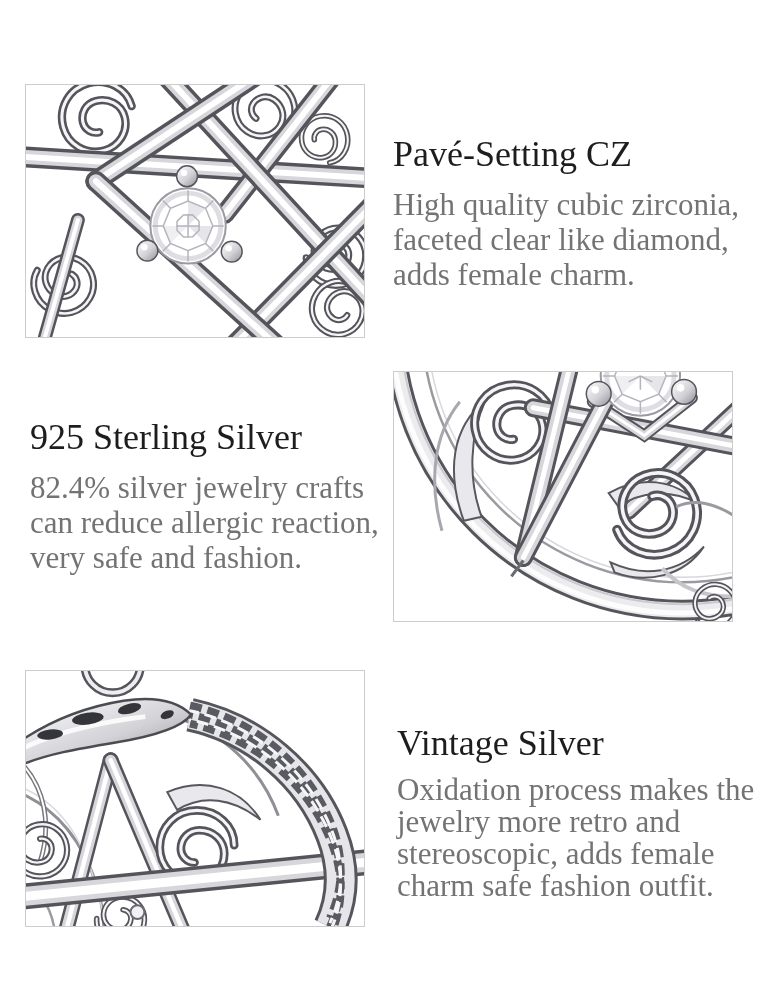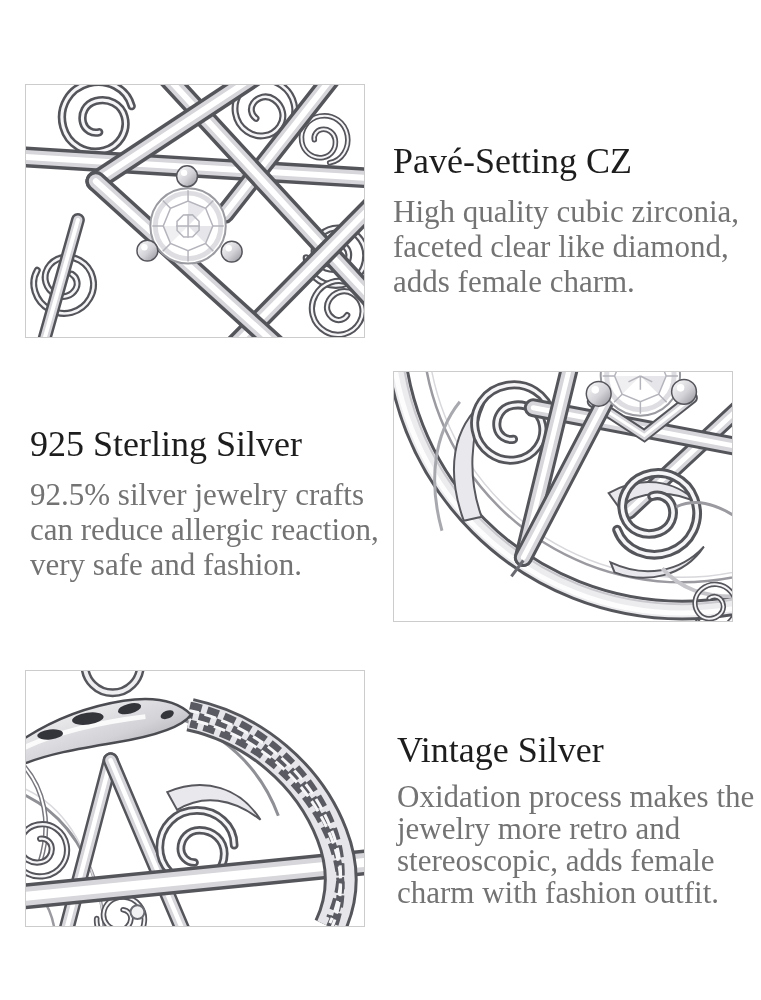--- a/index.html
+++ b/index.html
@@ -8,21 +8,21 @@
     font-family:"Liberation Serif", serif;overflow:hidden;
   }
   figure.photo{
     position:absolute;margin:0;background:#ffffff;
     border:1px solid #cccccc;box-sizing:border-box;overflow:hidden;
   }
   figure.photo svg{display:block;width:100%;height:100%;}
   .p1{left:25px;top:84px;width:340px;height:254px;}
   .p2{left:393px;top:371px;width:340px;height:251px;}
   .p3{left:25px;top:670px;width:340px;height:257px;}
-  .text{position:absolute;margin-top:7px;}
+  .text{position:absolute;}
   .t1{left:393px;top:133px;width:360px;}
   .t2{left:30px;top:416px;width:362px;}
   .t3{left:397px;top:722px;width:360px;}
   .text h2{
     margin:0;font-weight:normal;font-size:36px;line-height:42px;
     color:#1d1d1d;letter-spacing:0;
   }
   .text p{
     margin:12px 0 0 0;font-size:31px;line-height:35px;
     color:#737373;white-space:pre-line;
@@ -137,21 +137,21 @@
 
   <div class="text t1">
     <h2>Pavé-Setting CZ</h2>
     <p>High quality cubic zirconia,
 faceted clear like diamond,
 adds female charm.</p>
   </div>
 
   <div class="text t2">
     <h2>925 Sterling Silver</h2>
-    <p>92.5% silver jewelry crafts
+    <p>82.4% silver jewelry crafts
 can reduce allergic reaction,
 very safe and fashion.</p>
   </div>
 
   <figure class="photo p2">
     <svg viewBox="0 0 340 251">
       <rect width="340" height="251" fill="#ffffff"></rect>
 
       <g fill="none">
         <circle cx="290" cy="-50" r="290" stroke="#ececef" stroke-width="18"></circle>
@@ -291,16 +291,16 @@
         <ellipse cx="142" cy="44" rx="7" ry="4" transform="rotate(-22 142 44)" fill="#34343b"></ellipse>
       </g>
     </svg>
   </figure>
 
   <div class="text t3">
     <h2>Vintage Silver</h2>
     <p>Oxidation process makes the
 jewelry more retro and
 stereoscopic, adds female
-charm with fashion outfit.</p>
+charm safe fashion outfit.</p>
   </div>
 
 </div>
 
 </body></html>

